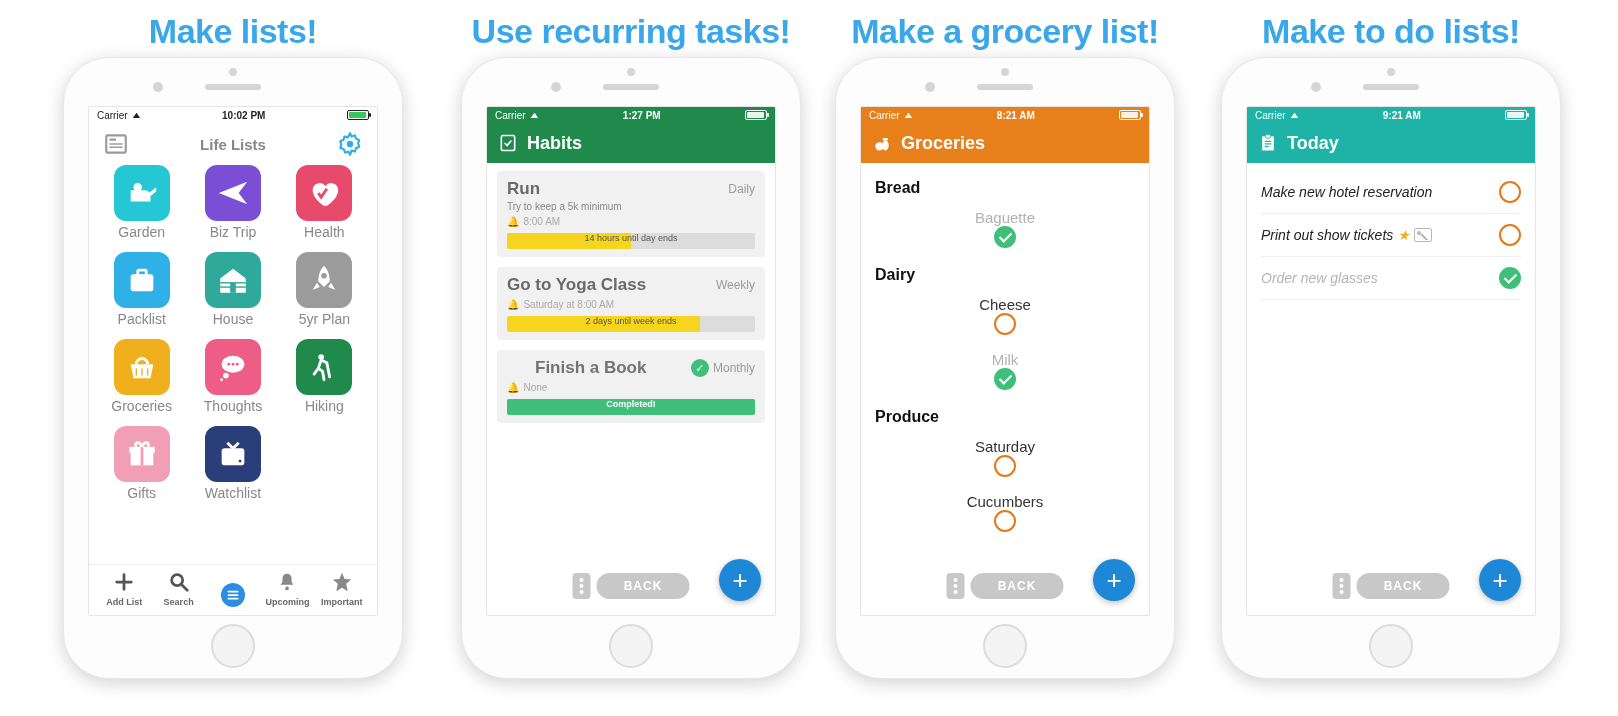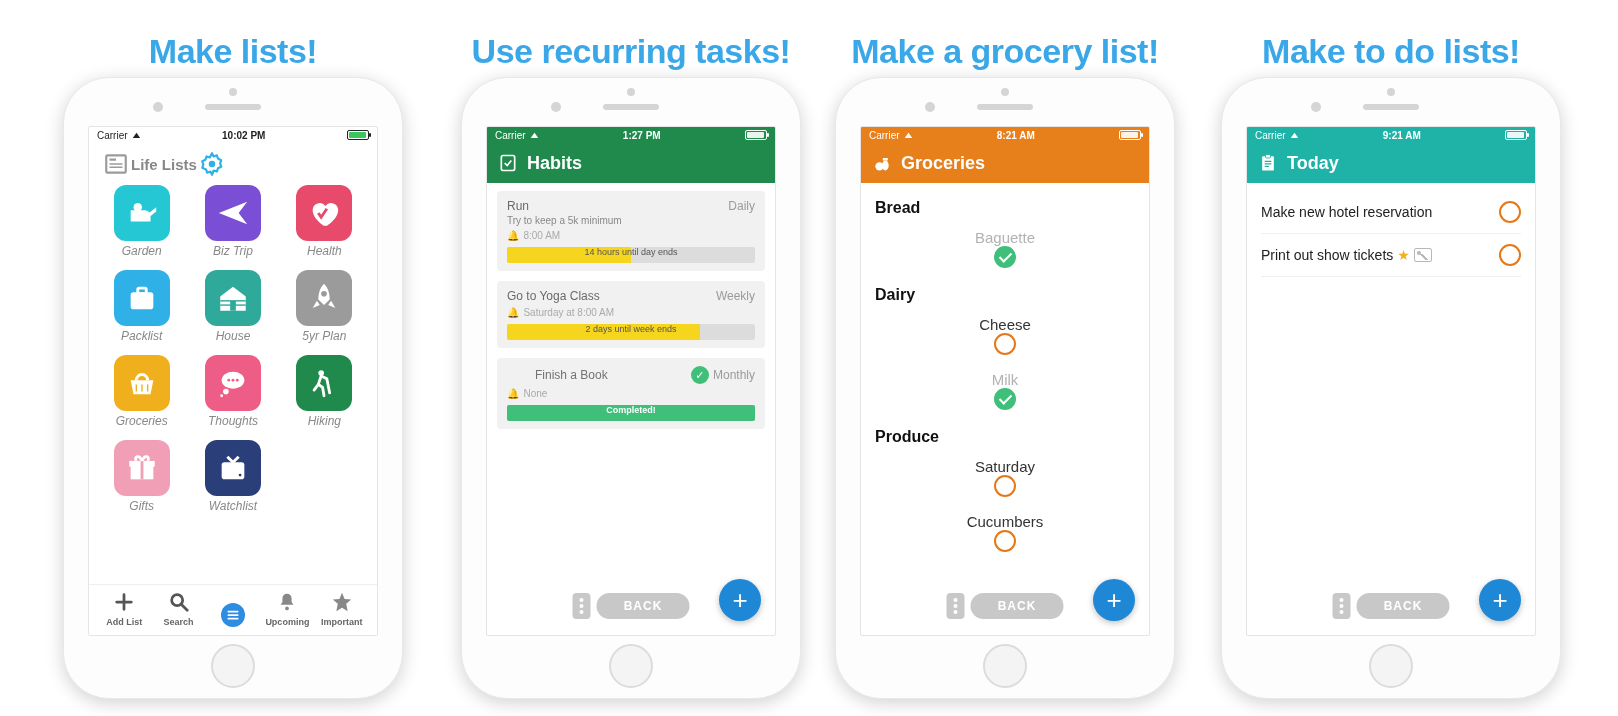--- a/index.html
+++ b/index.html
@@ -17,21 +17,21 @@
     width: 386px;
     height: 716px;
     display: flex;
     flex-direction: column;
     align-items: center;
   }
   .heading {
     font-size: 34px;
     font-weight: 700;
     color: #3aa7e8;
-    margin-top: 32px;
+    margin-top: 12px;
     margin-bottom: 6px;
     letter-spacing: -0.5px;
     white-space: nowrap;
   }
   .phone {
     width: 340px;
     height: 622px;
     background: #fdfdfd;
     border-radius: 46px;
     box-shadow: 0 4px 18px rgba(0,0,0,0.18);
@@ -115,44 +115,44 @@
     display:inline-block;
   }
   .battery-icon::after {
     content:""; position:absolute; right:-3px; top:2px; width:2px; height:4px; background: currentColor; border-radius:1px;
   }
   .battery-icon .fill { position:absolute; left:1px; top:1px; bottom:1px; width:85%; background:#37c75a; border-radius:1px;}
   .status-bar.light .battery-icon .fill { background: rgba(255,255,255,0.9); }
 
   
   .s1-hdr {
-    display:flex; align-items:center; 
+    display:flex; align-items:center; justify-content:space-between;
     padding: 6px 12px 4px;
   }
   .s1-hdr .gear, .s1-hdr .news {
     width:30px; height:30px; display:flex; align-items:center; justify-content:center;
   }
   .s1-title { font-size:15px; font-weight:600; color:#888; }
   .grid {
     display:grid;
     grid-template-columns: repeat(3, 1fr);
     gap: 4px 6px;
     padding: 2px 10px 0;
   }
   .tile-wrap { display:flex; flex-direction:column; align-items:center; }
   .tile {
     width: 56px; height: 56px;
     border-radius: 12px;
     display:flex; align-items:center; justify-content:center;
     color: #fff;
   }
-  .tile-label { font-size:12px; color:#888; margin-top:3px; margin-bottom:8px;font-style:italic;}
+  .tile-label { font-size:14px; color:#888; margin-top:3px; margin-bottom:8px;}
   .bottom-bar {
     position:absolute; bottom:0; left:0; right:0;
-    display:flex; justify-content: center; align-items:flex-end;
+    display:flex; justify-content: flex-end; align-items:flex-end;
     padding: 4px 8px 8px;
     border-top: 1px solid #eee;
     background:#fff;
   }
   .bb-item { display:flex; flex-direction:column; align-items:center; justify-content:flex-end; width:20%; }
   .bb-icon {
     width:26px; height:26px; display:flex; align-items:center; justify-content:center; color:#555;
   }
   .bb-item.active .bb-icon-circle { background:#2f8de1; }
   .bb-icon-circle { width:24px; height:24px; border-radius:50%; background:#ccc; display:flex;align-items:center;justify-content:center; color:#fff; font-size:16px;}
@@ -169,21 +169,21 @@
   .app-hdr .hdr-icon { width:22px; height:22px; margin-right:8px; display:flex;align-items:center;justify-content:center;}
   .screen2 .status-bar, .screen3 .status-bar, .screen4 .status-bar { position:relative; z-index:2;}
 
   
   .habits-body { padding: 8px 10px 0; background: #fff; }
   .habit-card {
     background:#f1f1f1; border-radius:4px; padding:8px 10px 8px; margin-bottom:10px;
     position:relative;
   }
   .habit-row1 { display:flex; justify-content:space-between; align-items:center;}
-  .habit-title { font-size:12px; font-weight:400; color:#6a6a6a;}
+  .habit-title { font-size:17px; font-weight:700; color:#6a6a6a;}
   .habit-freq { font-size:12px; color:#9b9b9b; }
   .habit-sub { font-size:10px; color:#888; margin-top:2px;}
   .habit-alarm { font-size:10px; color:#aaa; margin-top:4px; display:flex; align-items:center; gap:4px;}
   .prog {
     margin-top:6px; height:16px; background:#dcdcdc; border-radius:2px; position:relative; overflow:hidden;
     font-size:9px; color:#555; display:flex; align-items:flex-start; justify-content:center;
   }
   .prog .bar { position:absolute; left:0; top:0; bottom:0; background:#f6d51f; }
   .prog .lbl { position:relative; z-index:1;}
   .prog.done .bar { background:#3fbf7a; width:100%; }
@@ -208,21 +208,21 @@
   .ring {
     width:22px; height:22px; border-radius:50%; border:2px solid #e77817; background:#fff;
   }
   .ring.green { border-color:#3fbf7a; background:#3fbf7a; position:relative;}
   .ring.green::after {
     content:""; position:absolute; left:6px; top:2px; width:5px; height:10px;
     border-right:2px solid #fff; border-bottom:2px solid #fff; transform: rotate(45deg);
   }
 
   
-  .s4-body { padding: 8px 14px 4px; }
+  .s4-body { padding: 8px 14px 4px; font-style: italic; }
   .td-item {
     display:flex; justify-content:space-between; align-items:center;
     padding: 10px 0; font-size:14px;
     border-bottom:1px solid #f0f0f0;
   }
   .td-item .txt { color:#222; display:flex; align-items:center; gap:4px;}
   .td-item.done .txt { color:#b5b5b5;}
   .star { color:#f2b01e; font-size:14px;}
   .pic-badge {
     display:inline-block; width:18px; height:14px; border:1px solid #b8b8b8; border-radius:2px; position:relative;
@@ -668,20 +668,26 @@
             <span class="ring "></span>
           </div>
           <div class="td-item">
             <span class="txt">
               <span>Print out show tickets</span> 
               <span class="star">★</span> 
               <span class="pic-badge"></span>
             </span>
             <span class="ring "></span>
           </div>
+          <div class="td-item done">
+            <span class="txt">
+              <span>Order new glasses</span>
+            </span>
+            <span class="ring green"></span>
+          </div>
         </div>
       <div class="back-wrap">
         <div class="dots-btn">
             <span></span>
             <span></span>
             <span></span>
           </div>
         <div class="back-btn">BACK</div>
       </div>
       <div class="fab">

